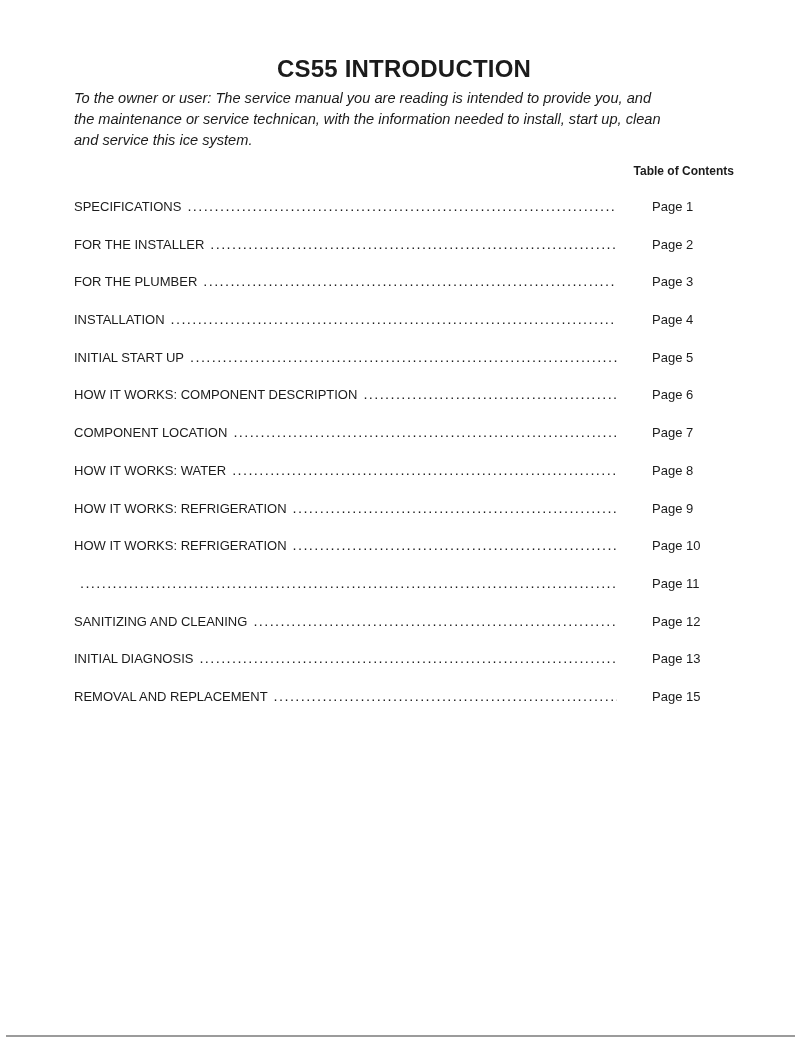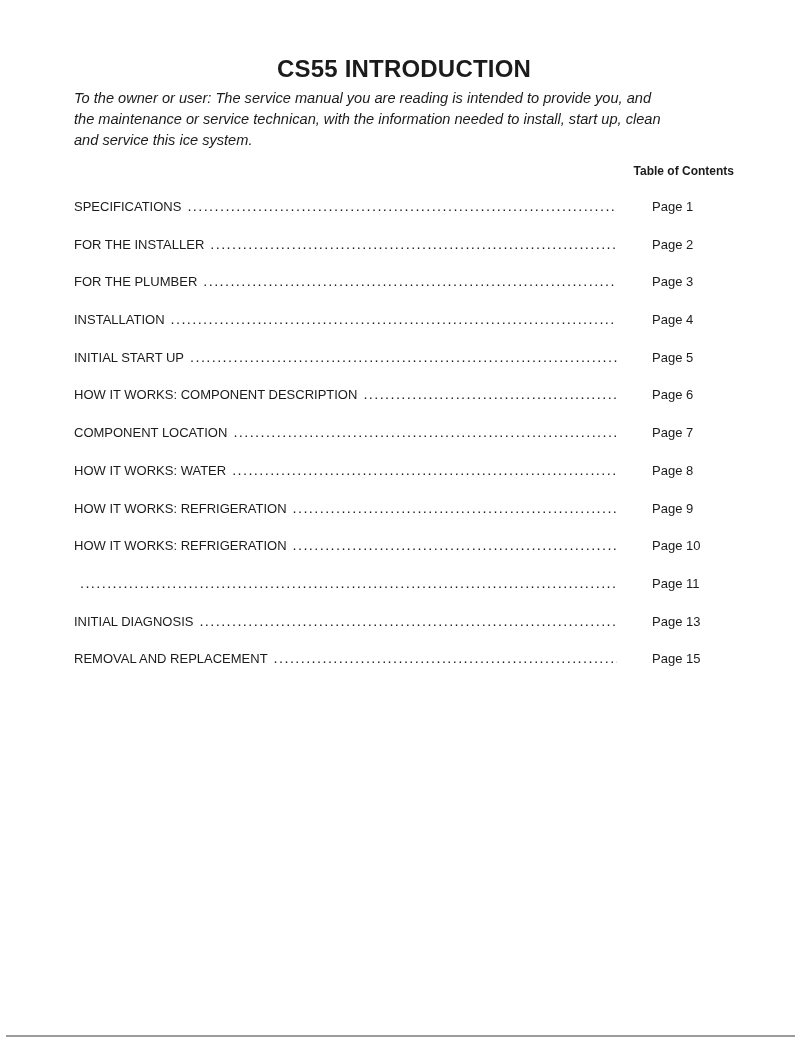--- a/index.html
+++ b/index.html
@@ -167,20 +167,25 @@
         <span class="toc-label">HOW IT WORKS: REFRIGERATION</span>
         <span class="toc-dots"></span>
         <span class="toc-page">Page 10</span>
       </div>
 
       <div class="toc-row">
         <span class="toc-dots"></span>
         <span class="toc-page">Page 11</span>
       </div>
 
+      <div class="toc-row">
+        <span class="toc-label">SANITIZING AND CLEANING</span>
+        <span class="toc-dots"></span>
+        <span class="toc-page">Page 12</span>
+      </div>
 
       <div class="toc-row">
         <span class="toc-label">INITIAL DIAGNOSIS</span>
         <span class="toc-dots"></span>
         <span class="toc-page">Page 13</span>
       </div>
 
       <div class="toc-row">
         <span class="toc-label">REMOVAL AND REPLACEMENT</span>
         <span class="toc-dots"></span>

